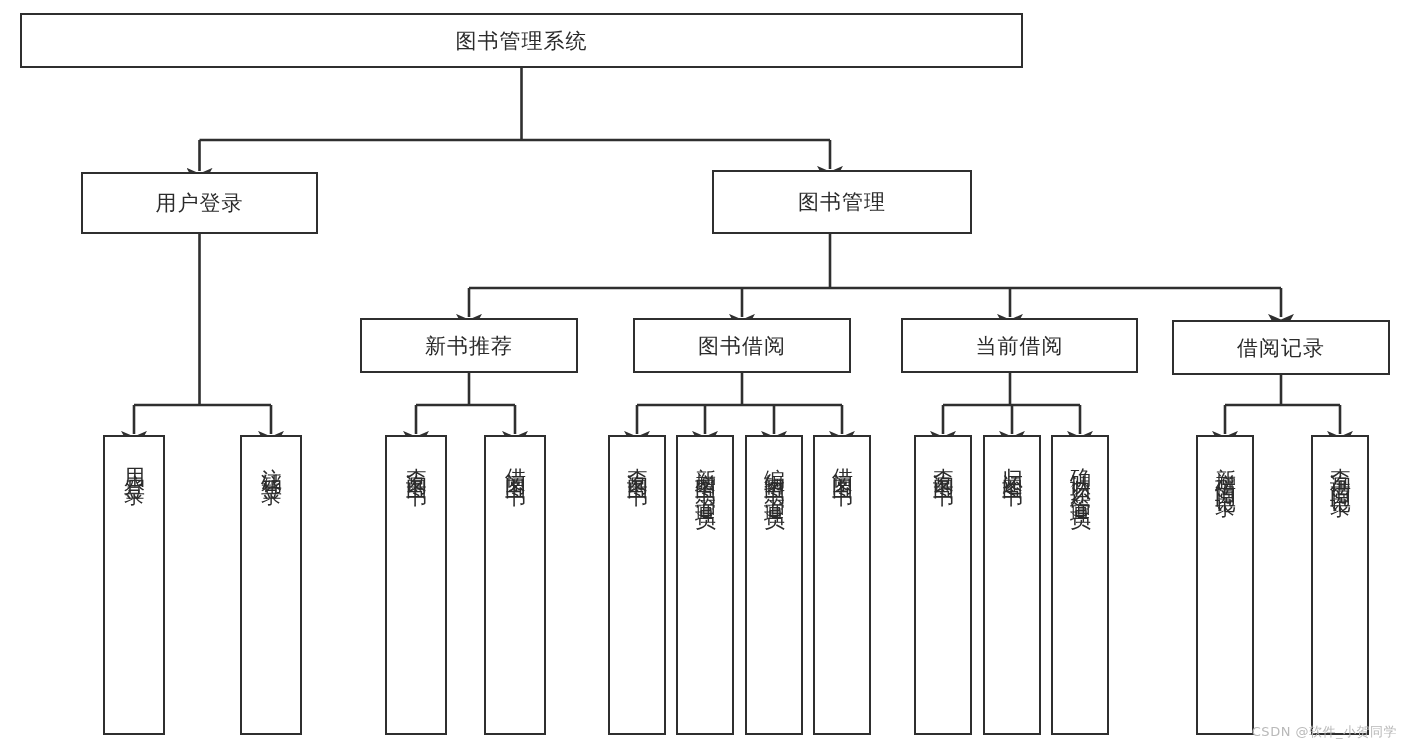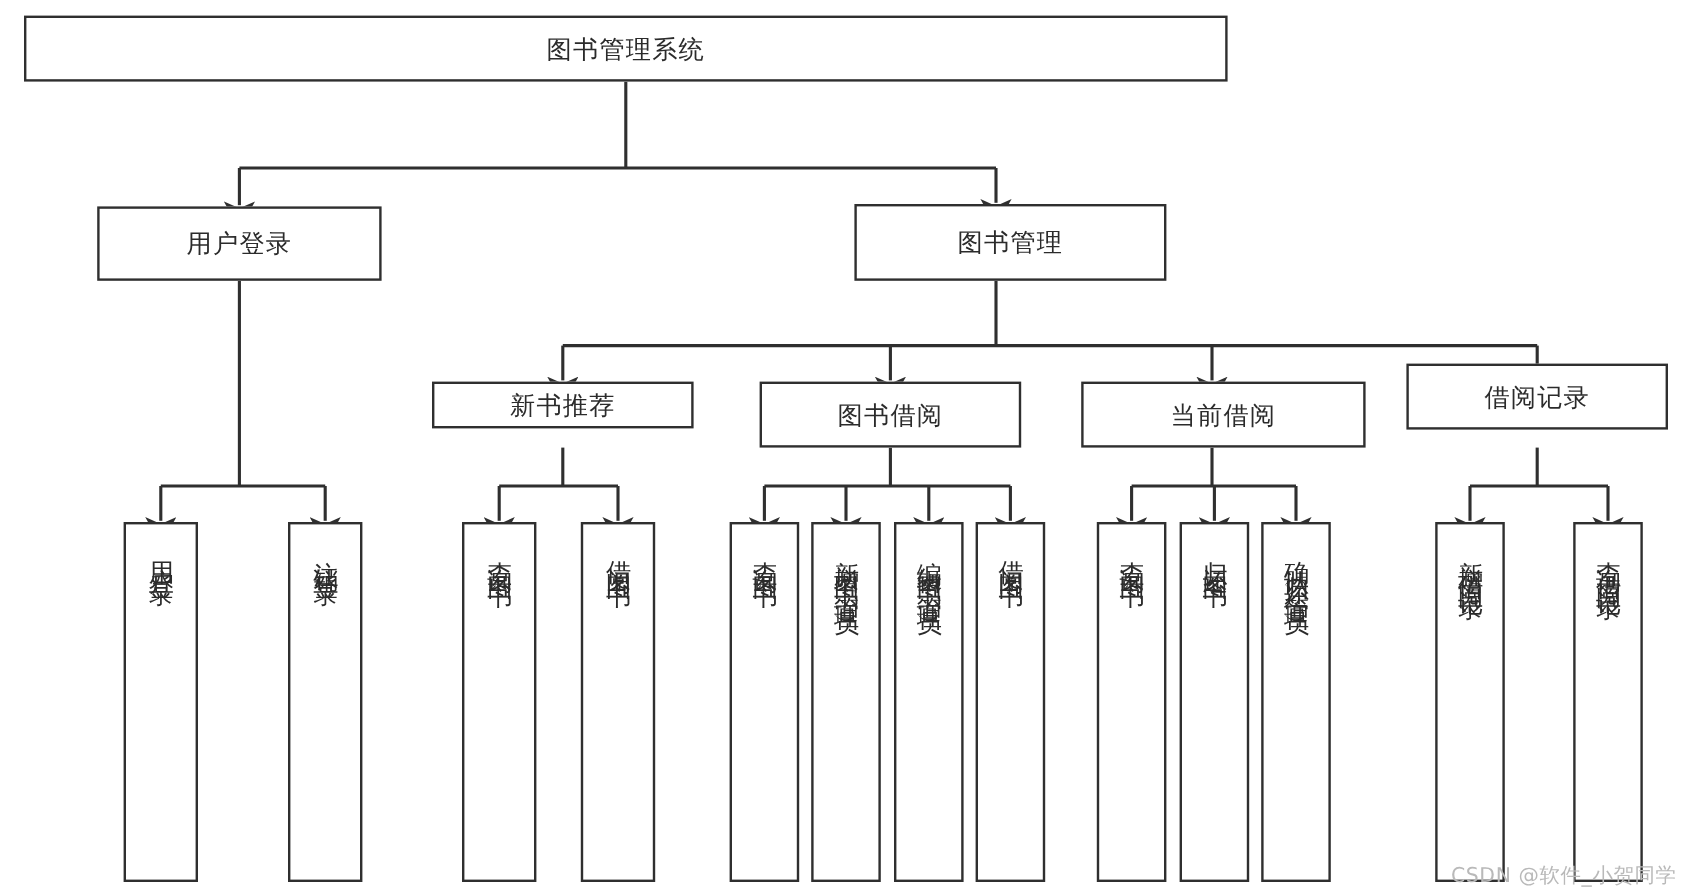--- a/index.html
+++ b/index.html
@@ -53,21 +53,21 @@
     line-height: 1;
     white-space: nowrap;
   }
   .node.horiz .label {
     white-space: nowrap;
   }
   #watermark {
     position: absolute;
     right: 8px;
     bottom: 6px;
-    font-size: 17px;
+    font-size: 13px;
     color: #b9b9b9;
     letter-spacing: 0.5px;
     z-index: 5;
     white-space: nowrap;
     font-family: "DejaVu Sans", "Liberation Sans", sans-serif;
   }
 </style>
 </head>
 <body>
 
@@ -120,30 +120,30 @@
     <span class="label">图书管理系统</span>
   </div>
 
   <div class="node horiz" style="left: 81px; top: 172px; width: 237px; height: 62px;">
     <span class="label">用户登录</span>
   </div>
   <div class="node horiz" style="left: 712px; top: 170px; width: 260px; height: 64px;">
     <span class="label">图书管理</span>
   </div>
 
-  <div class="node horiz" style="left: 360px; top: 318px; width: 218px; height: 39px;">
+  <div class="node horiz" style="left: 360px; top: 318px; width: 218px; height: 55px;">
     <span class="label">新书推荐</span>
   </div>
   <div class="node horiz" style="left: 633px; top: 318px; width: 218px; height: 55px;">
     <span class="label">图书借阅</span>
   </div>
   <div class="node horiz" style="left: 901px; top: 318px; width: 237px; height: 55px;">
     <span class="label">当前借阅</span>
   </div>
-  <div class="node horiz" style="left: 1172px; top: 303px; width: 218px; height: 55px;">
+  <div class="node horiz" style="left: 1172px; top: 320px; width: 218px; height: 55px;">
     <span class="label">借阅记录</span>
   </div>
 
   <div class="node vert" style="left: 103px; top: 435px; width: 62px; height: 300px;">
     <span class="label">用户登录</span>
   </div>
   <div class="node vert" style="left: 240px; top: 435px; width: 62px; height: 300px;">
     <span class="label">注销登录</span>
   </div>
   <div class="node vert" style="left: 385px; top: 435px; width: 62px; height: 300px;">

